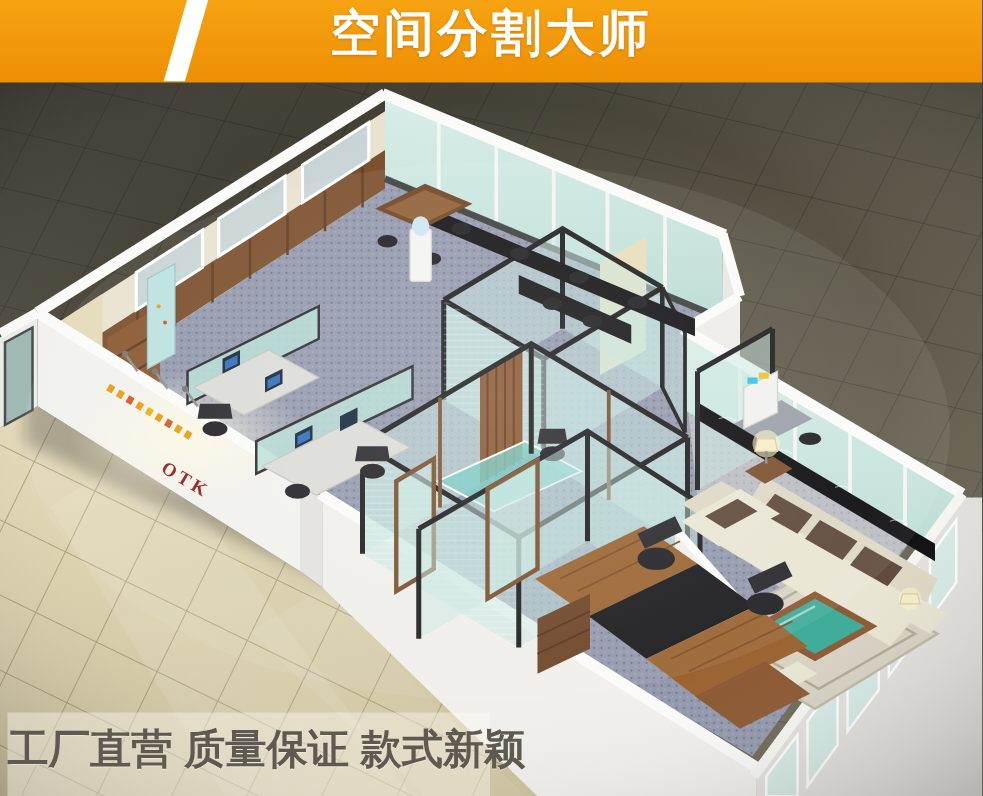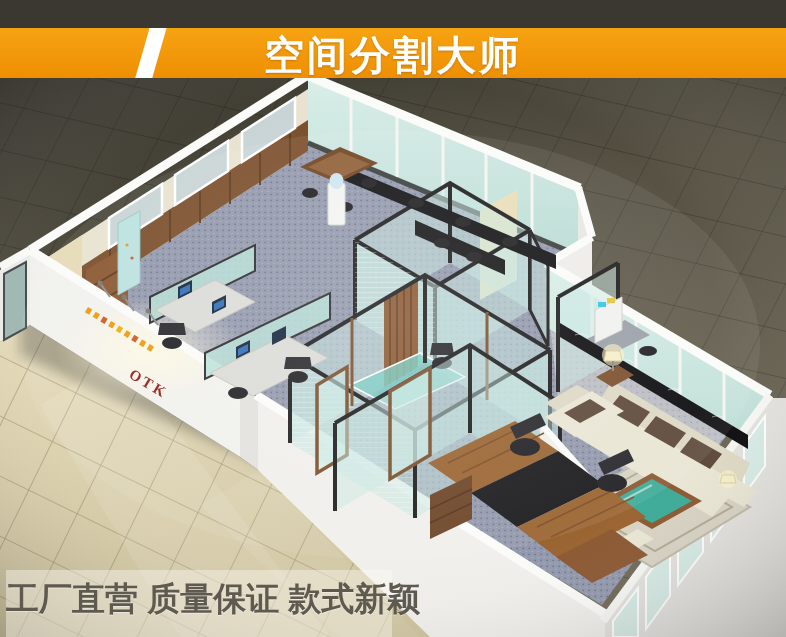--- a/index.html
+++ b/index.html
@@ -2,23 +2,23 @@
 <html><head>
 <meta charset="utf-8">
 <style>
   html,body{margin:0;padding:0;}
   body{
     width:786px;height:637px;overflow:hidden;position:relative;
     font-family:"Liberation Sans", sans-serif;background:#3a3831;
   }
   
   .banner{
-    position:absolute;left:0;top:0;width:786px;height:50px;
+    position:absolute;left:0;top:0;width:786px;height:66px;
     background:linear-gradient(#f6a312,#ee8f03);
-    overflow:hidden;z-index:3;margin-top:28px;
+    overflow:hidden;z-index:3;
   }
   .banner-slash{
     position:absolute;left:151px;top:-5px;width:17px;height:70px;
     background:#ffffff;transform:skewX(-16deg);transform-origin:top left;
   }
   .banner-title{
     margin:0;width:100%;text-align:center;line-height:55px;
     font-size:40px;font-weight:900;color:#ffffff;letter-spacing:3px;
     text-shadow:0 1px 2px rgba(120,70,0,.35);
   }

